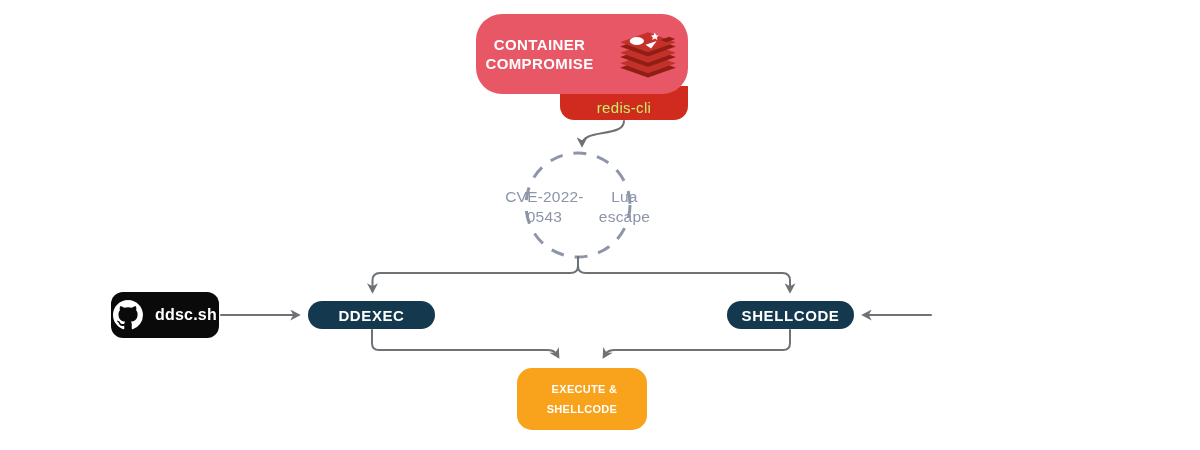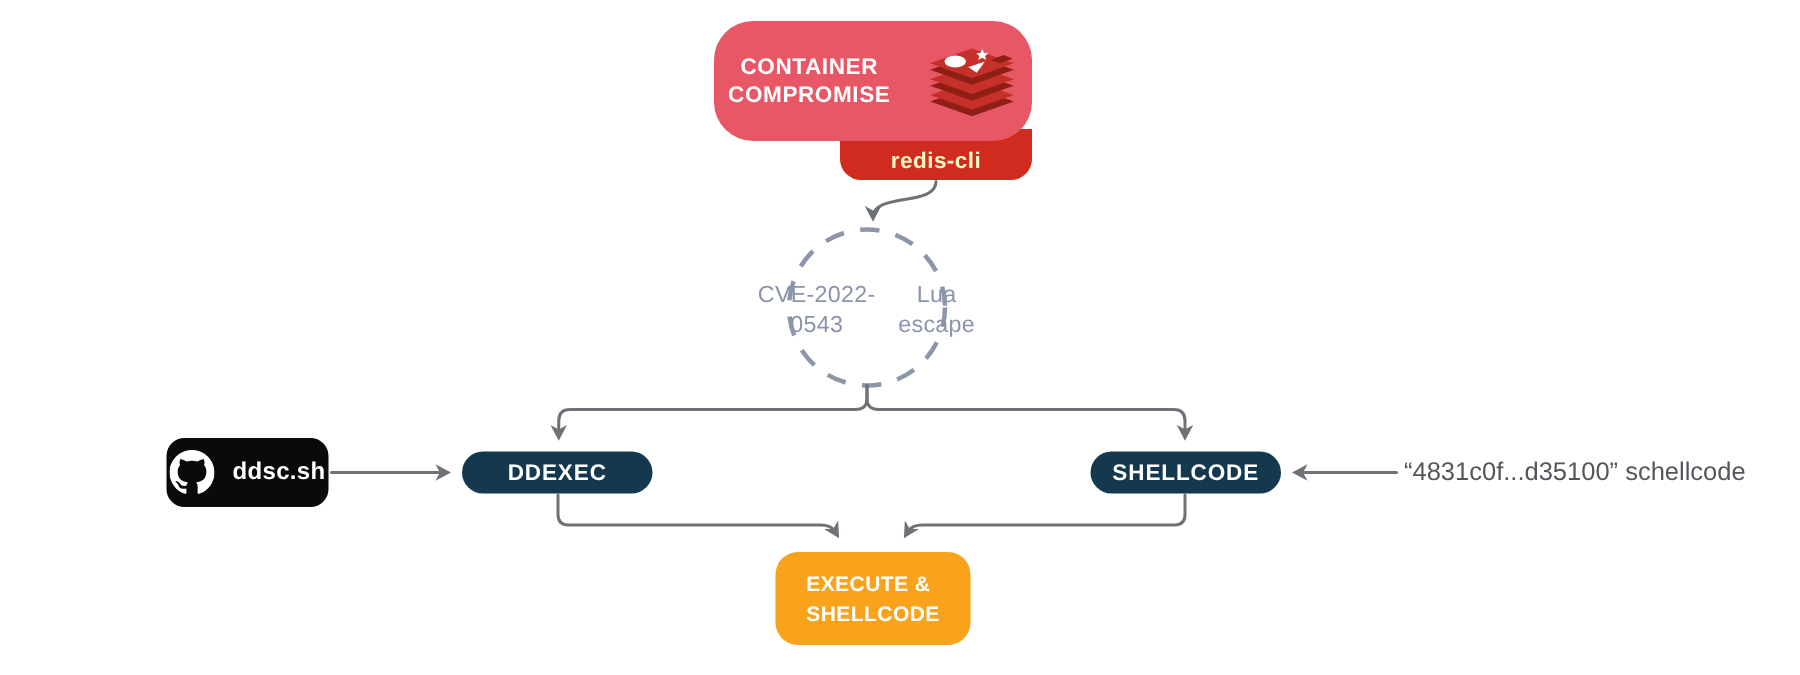--- a/index.html
+++ b/index.html
@@ -9,42 +9,42 @@
   }
   #connectors{position:absolute;left:0;top:0;z-index:0;}
   .node{position:absolute;box-sizing:border-box;display:flex;align-items:center;justify-content:center;}
 
   
   .cv-box{left:476px;top:14px;width:212px;height:80px;border-radius:26px;background:#E85765;z-index:2;gap:23px;}
   .cv-text{color:#ffffff;font-weight:bold;font-size:15px;line-height:19px;letter-spacing:.4px;text-align:center;}
 
   
   .redis-badge{left:560px;top:86px;width:128px;height:34px;background:#D12B1F;border-radius:0 0 14px 14px;z-index:1;}
-  .redis-badge span{color:#fef9c3;font-weight:bold;font-size:15px;letter-spacing:.3px;padding-top:9px;}
+  .redis-badge span{color:#bef264;font-weight:normal;font-size:15px;letter-spacing:.3px;padding-top:9px;}
 
   
   .cve-text{left:498px;top:187px;width:160px;flex-direction:row;z-index:1;}
   .cve-text div{color:#8B94A8;font-size:15.5px;line-height:20px;text-align:center;letter-spacing:.2px;}
 
   
   .gh-box{left:111px;top:292px;width:108px;height:46px;border-radius:12px;background:#0A0A0A;gap:12px;z-index:2;}
   .gh-box span{color:#ffffff;font-weight:bold;font-size:16px;letter-spacing:.2px;}
 
   
   .pill{height:28px;border-radius:14px;background:#14384E;z-index:2;}
   .pill span{color:#ffffff;font-weight:bold;font-size:15px;letter-spacing:.6px;}
   .pill-ddexec{left:308px;top:301px;width:127px;}
   .pill-shellcode{left:727px;top:301px;width:127px;}
 
   
   .note{left:936px;top:305px;height:20px;color:#54565B;font-size:17px;line-height:20px;white-space:nowrap;z-index:2;}
 
   
   .exec-box{left:517px;top:368px;width:130px;height:62px;border-radius:15px;background:#F9A21B;z-index:2;}
-  .exec-text{color:#ffffff;font-weight:bold;font-size:14px;line-height:20px;letter-spacing:.3px;text-align:left;}
+  .exec-text{color:#ffffff;font-weight:bold;font-size:11px;line-height:20px;letter-spacing:.3px;text-align:right;}
 
   .conn{stroke:#6E7276;stroke-width:2;fill:none;stroke-linecap:round;}
   .dashed-circle{stroke:#8D95A9;stroke-width:3;fill:none;}
 </style>
 </head>
 <body>
 
 <div id="canvas">
 
   <svg id="connectors" width="1200" height="450" viewBox="0 0 1200 450">
@@ -107,21 +107,20 @@
   </div>
 
   <div class="node pill pill-ddexec">
     <span>DDEXEC</span>
   </div>
 
   <div class="node pill pill-shellcode">
     <span>SHELLCODE</span>
   </div>
 
-  <div class="node note">“4831c0f...d35100” schellcode</div>
 
   <div class="node exec-box">
     <div class="exec-text">
       <div>EXECUTE &amp;</div>
       <div>SHELLCODE</div>
     </div>
   </div>
 
 </div>
 

